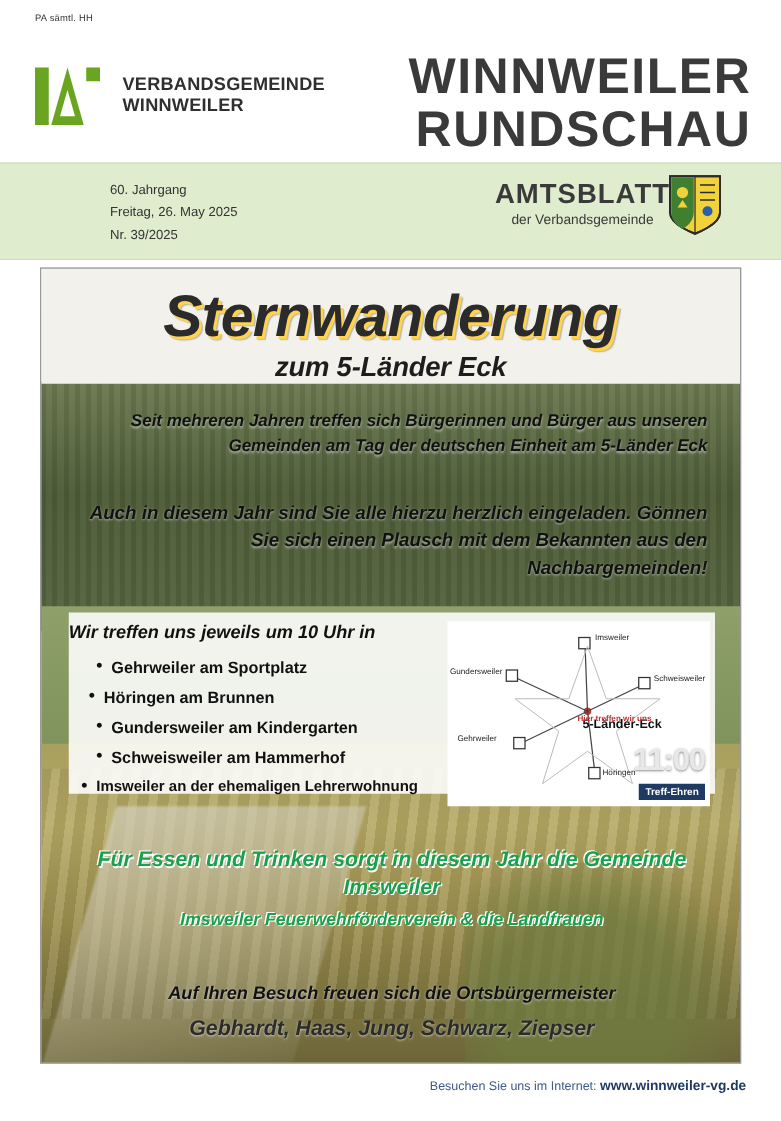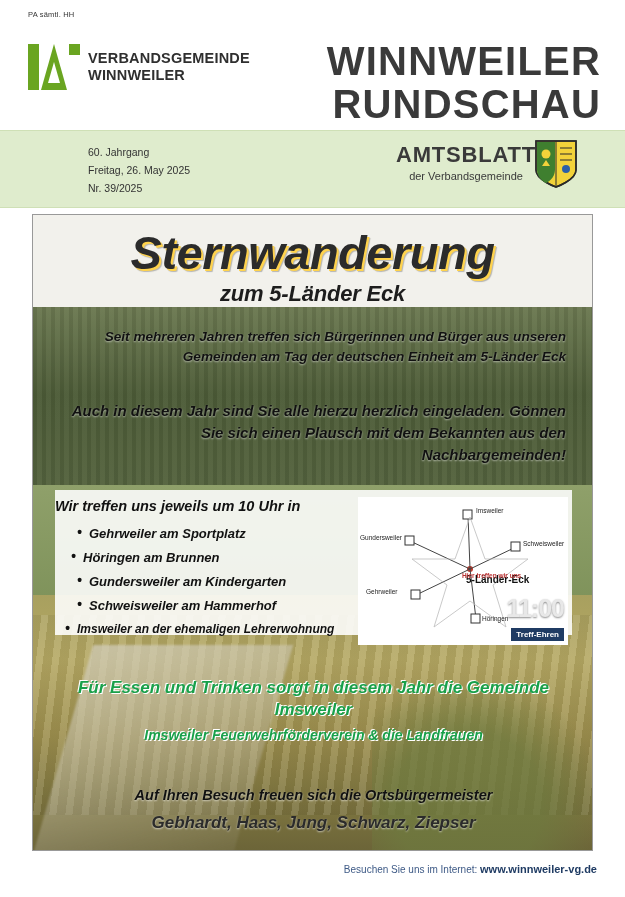--- a/index.html
+++ b/index.html
@@ -26,24 +26,24 @@
 
   
   .masthead {
     position: absolute;
     left: 0; top: 22px;
     width: 625px; height: 105px;
     background: #ffffff;
   }
   .logo-wrap {
     position: absolute;
-    left: 28px; top: 22px;
+    left: 28px; top: 32px;
     display: flex;
     align-items: center;
-    gap: 8px;
+    gap: 18px;
   }
   .logo-mark {
     width: 52px; height: 46px;
     position: relative;
   }
   .logo-mark .bar-left {
     position: absolute; left: 0; top: 0;
     width: 11px; height: 46px;
     background: #6aa521;
   }
@@ -245,21 +245,20 @@
   }
   .list {
     position: absolute;
     left: 30px; top: 306px;
     width: 300px;
   }
   .list li {
     list-style: none;
     font-size: 13px;
     font-weight: bold;
-    font-style: italic;
     color: #111;
     padding: 4.5px 0 4.5px 14px;
     position: relative;
   }
   .list li::before {
     content: "•";
     position: absolute; left: 2px; top: 3px;
     font-size: 14px;
   }
   .list li.l2 { padding-left: 26px; }

